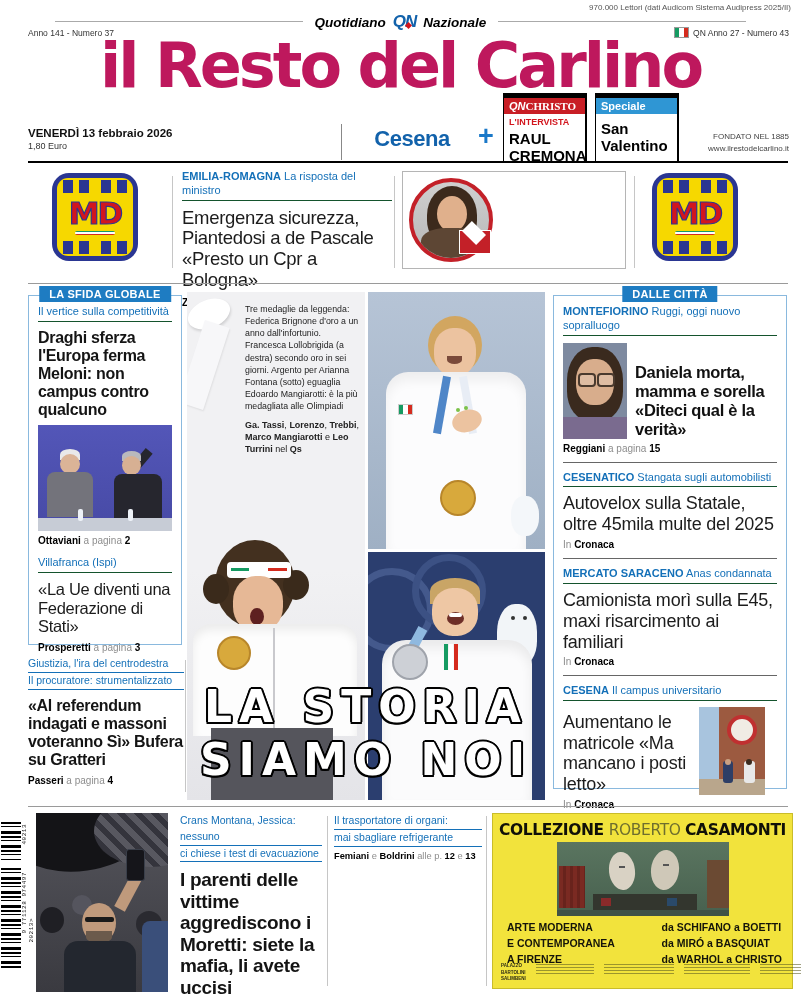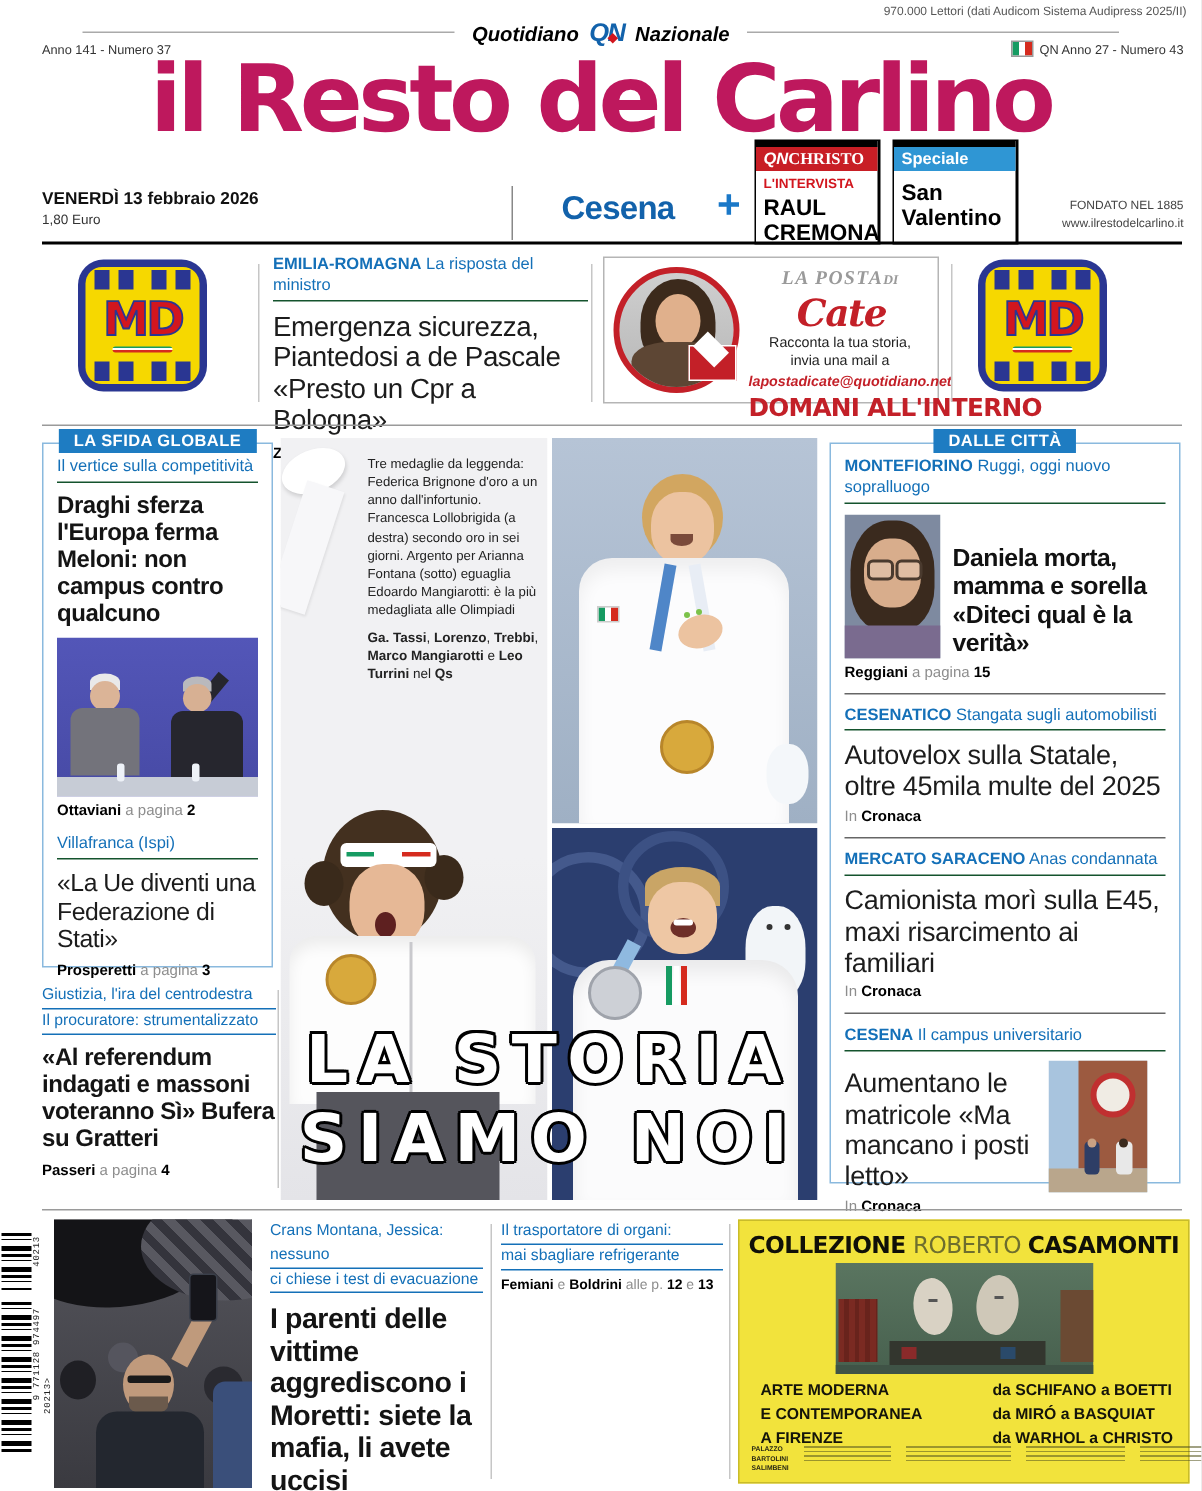--- a/index.html
+++ b/index.html
@@ -209,29 +209,20 @@
 
   <div class="vline" style="left:394px;top:176px;height:92px"></div>
 
   <div class="cate">
     <div class="circle">
       <div class="hair"></div>
       <div class="face"></div>
       <div class="shirt"></div>
     </div>
     <div class="env"></div>
-    <div class="right">
-      <div>
-        <span class="t1">LA POSTA</span><span class="t2">DI</span><span class="cname">Cate</span>
-      </div>
-      <div class="line">Racconta la tua storia,</div>
-      <div class="line">invia una mail a</div>
-      <div class="email">lapostadicate@quotidiano.net</div>
-      <div class="banner">DOMANI ALL'INTERNO</div>
-    </div>
   </div>
 
   <div class="vline" style="left:634px;top:176px;height:92px"></div>
 
   <div class="md" style="left:652px;top:173px">
     <div class="yellow"></div>
     <div class="stud" style="left:11px"></div>
       <div class="stud" style="left:27px"></div>
       <div class="stud" style="left:49px"></div>
       <div class="stud" style="left:65px"></div>

